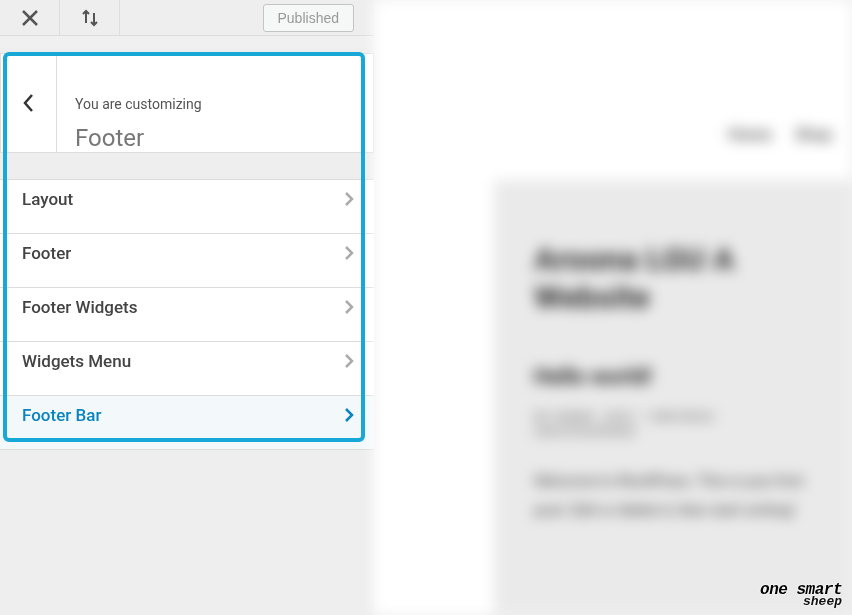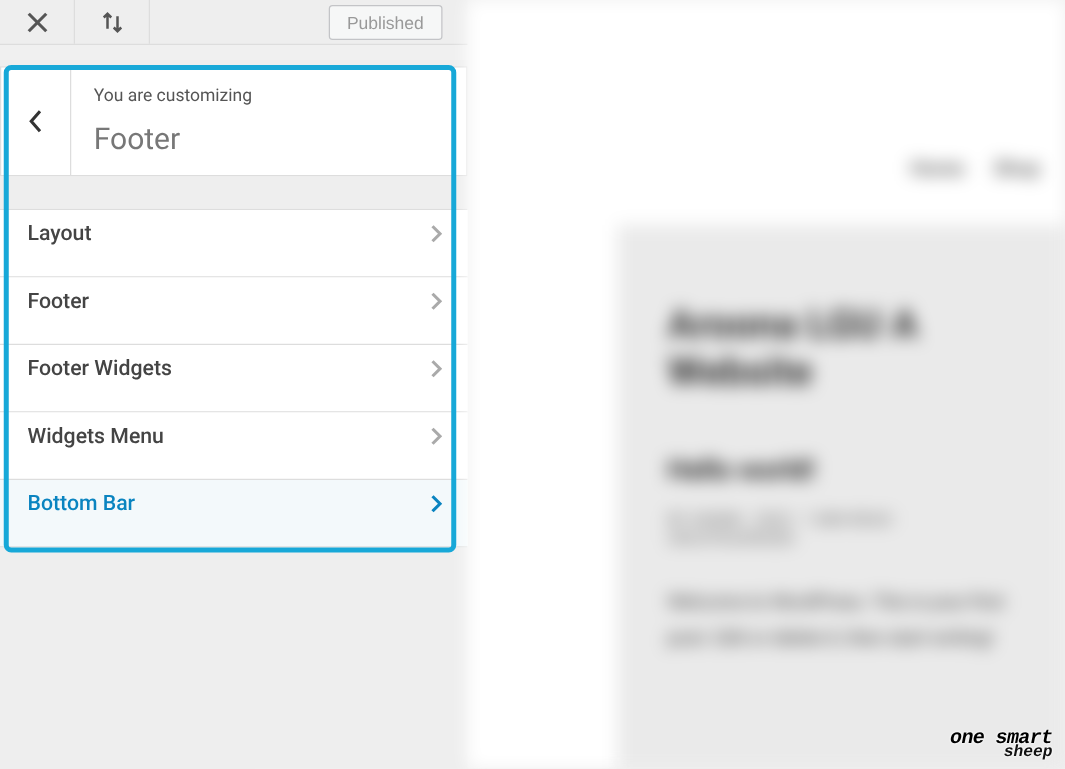--- a/index.html
+++ b/index.html
@@ -57,22 +57,22 @@
     height: 390px;
     border: 4px solid #17a8d8;
     border-radius: 6px;
     pointer-events: none;
     z-index: 5;
   }
   .panel-header {
     background: #fff;
     border: 1px solid #ddd;
     display: flex;
-    align-items: center;
-    height: 88px;
+    align-items: flex-end;
+    height: 100px;
     margin-top: 5px;
   }
   .panel-header .back {
     width: 56px;
     height: 100%;
     display: flex;
     align-items: center;
     justify-content: center;
     border-right: 1px solid #ddd;
     cursor: pointer;
@@ -258,21 +258,21 @@
     </div>
     <div class="menu-item">
       <span>Widgets Menu</span>
       <span class="chev">
         <svg width="10" height="16" viewBox="0 0 10 16">
             <polyline points="2,2 8,8 2,14" fill="none" stroke="currentColor" stroke-width="2.5"></polyline>
           </svg>
       </span>
     </div>
     <div class="menu-item active">
-      <span>Bottom Bar</span>
+      <span>Footer Bar</span>
       <span class="chev">
         <svg width="10" height="16" viewBox="0 0 10 16">
             <polyline points="2,2 8,8 2,14" fill="none" stroke="currentColor" stroke-width="2.5"></polyline>
           </svg>
       </span>
     </div>
   </div>
 </div>
 
 <div class="preview">

